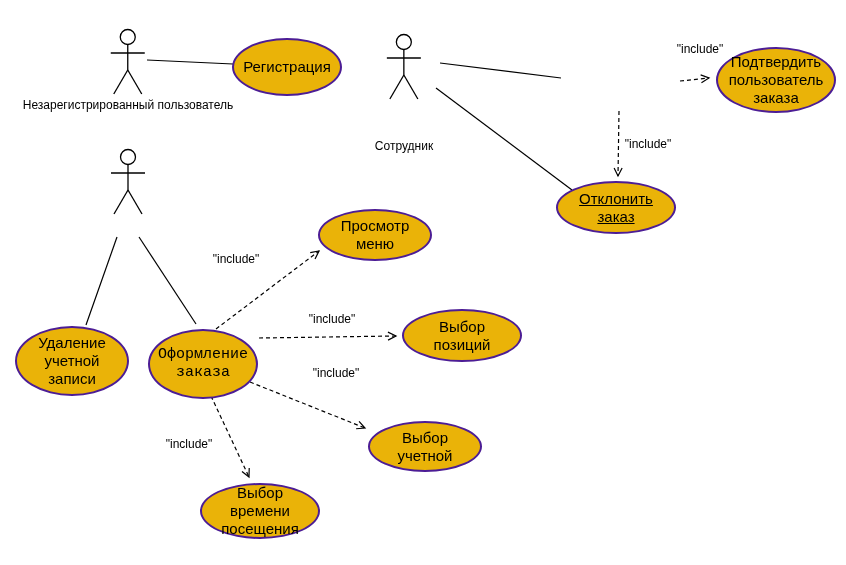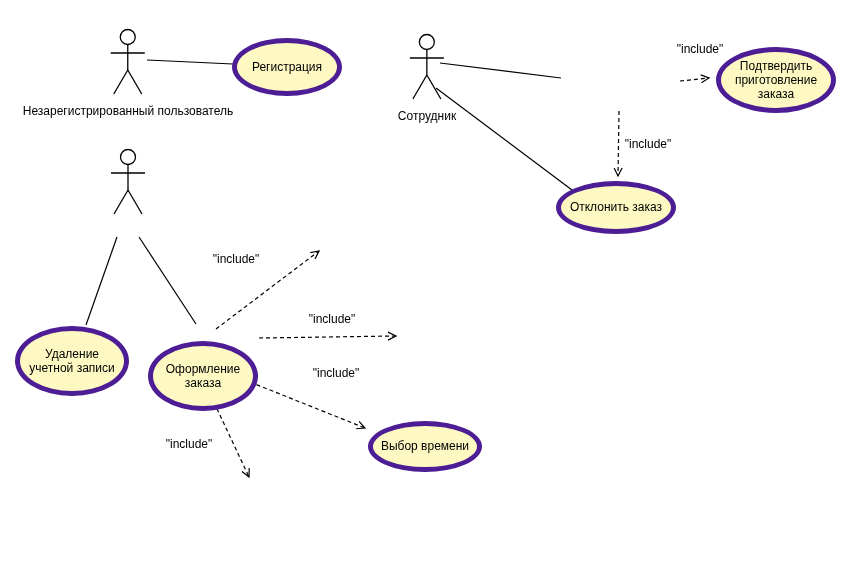--- a/index.html
+++ b/index.html
@@ -21,42 +21,41 @@
     left: 0; top: 0;
     width: 846px; height: 565px;
     z-index: 0;
   }
   .node {
     position: absolute;
     z-index: 1;
     box-sizing: border-box;
   }
   .usecase {
-    border: 5px solid #4c1d95;
+    border: 2px solid #4c1d95;
     border-radius: 50%;
-    background: #fef9c3;
+    background: #eab308;
     display: flex;
     align-items: center;
     justify-content: center;
     text-align: center;
-    font-size: 12px;
+    font-size: 15px;
     line-height: 1.18;
     padding: 2px 7px;
   }
   .actor {
     position: absolute;
     z-index: 1;
     display: flex;
     flex-direction: column;
     align-items: center;
     transform: translateX(-50%);
     width: max-content;
   }
   .actor-label {
-    margin-top: 6px;
     font-size: 12px;
     white-space: nowrap;
     text-align: center;
   }
   .inc {
     position: absolute;
     z-index: 2;
     transform: translateX(-50%);
     font-size: 12px;
     background: #ffffff;
@@ -94,21 +93,21 @@
     <svg width="40" height="70" viewBox="0 0 40 70">
       <circle cx="20" cy="9" r="7.5" fill="#fff" stroke="#000" stroke-width="1.3"></circle>
       <line x1="20" y1="16.5" x2="20" y2="42" stroke="#000" stroke-width="1.3"></line>
       <line x1="3" y1="25" x2="37" y2="25" stroke="#000" stroke-width="1.3"></line>
       <line x1="20" y1="42" x2="6" y2="66" stroke="#000" stroke-width="1.3"></line>
       <line x1="20" y1="42" x2="34" y2="66" stroke="#000" stroke-width="1.3"></line>
     </svg>
     <div class="actor-label">Незарегистрированный пользователь</div>
   </div>
 
-  <div class="actor" style="left:427px; top:33px;">
+  <div class="actor" style="left:404px; top:33px;gap:36px;">
     <svg width="40" height="70" viewBox="0 0 40 70">
       <circle cx="20" cy="9" r="7.5" fill="#fff" stroke="#000" stroke-width="1.3"></circle>
       <line x1="20" y1="16.5" x2="20" y2="42" stroke="#000" stroke-width="1.3"></line>
       <line x1="3" y1="25" x2="37" y2="25" stroke="#000" stroke-width="1.3"></line>
       <line x1="20" y1="42" x2="6" y2="66" stroke="#000" stroke-width="1.3"></line>
       <line x1="20" y1="42" x2="34" y2="66" stroke="#000" stroke-width="1.3"></line>
     </svg>
     <div class="actor-label">Сотрудник</div>
   </div>
 
@@ -121,41 +120,50 @@
       <line x1="20" y1="42" x2="34" y2="66" stroke="#000" stroke-width="1.3"></line>
     </svg>
   </div>
 
   <div class="node usecase" style="left:232px; top:38px; width:110px; height:58px;">
     <span>Регистрация</span>
   </div>
 
 
   <div class="node usecase" style="left:716px; top:47px; width:120px; height:66px;">
-    <span>Подтвердить приготовление заказа</span>
+    <span>Подтвердить пользователь заказа</span>
   </div>
 
-  <div class="node usecase" style="left:556px; top:181px; width:120px; height:53px;">
+  <div class="node usecase" style="left:556px; top:181px; width:120px; height:53px;text-decoration:underline;">
     <span>Отклонить заказ</span>
   </div>
 
+  <div class="node usecase" style="left:318px; top:209px; width:114px; height:52px;">
+    <span>Просмотр меню</span>
+  </div>
 
+  <div class="node usecase" style="left:402px; top:309px; width:120px; height:53px;">
+    <span>Выбор позиций</span>
+  </div>
 
   <div class="node usecase" style="left:368px; top:421px; width:114px; height:51px;">
-    <span>Выбор времени</span>
+    <span>Выбор учетной</span>
   </div>
 
   <div class="node usecase" style="left:15px; top:326px; width:114px; height:70px;align-items:center;">
     <span>Удаление учетной записи</span>
   </div>
 
-  <div class="node usecase" style="left:148px; top:341px; width:110px; height:70px;">
+  <div class="node usecase" style="left:148px; top:329px; width:110px; height:70px;font-family:Liberation Mono, monospace;">
     <span>Оформление заказа</span>
   </div>
 
+  <div class="node usecase" style="left:200px; top:483px; width:120px; height:56px;">
+    <span>Выбор времени посещения</span>
+  </div>
 
   <span class="inc" style="left:700px; top:42px;">"include"</span>
   <span class="inc" style="left:648px; top:137px;">"include"</span>
   <span class="inc" style="left:236px; top:252px;">"include"</span>
   <span class="inc" style="left:332px; top:312px;">"include"</span>
   <span class="inc" style="left:336px; top:366px;">"include"</span>
   <span class="inc" style="left:189px; top:437px;">"include"</span>
 
 </div>
 

